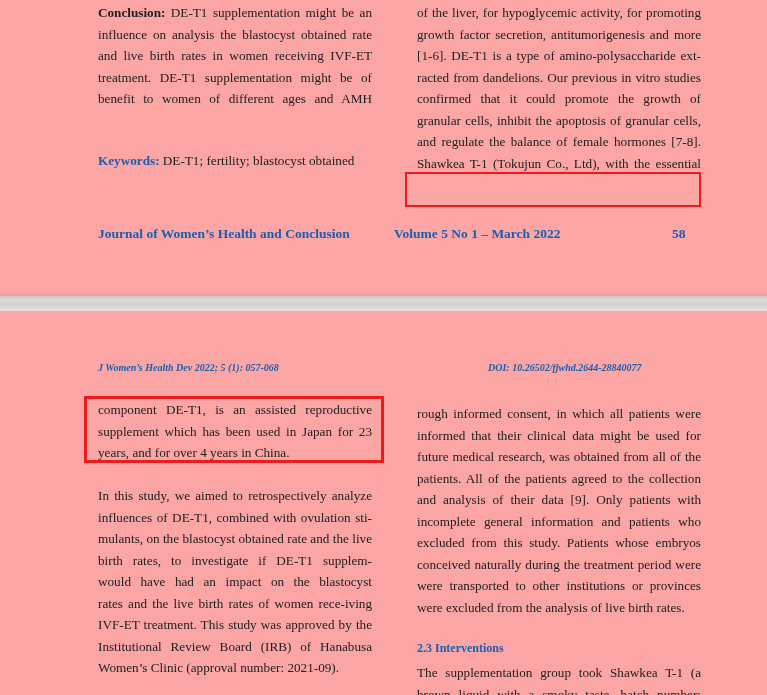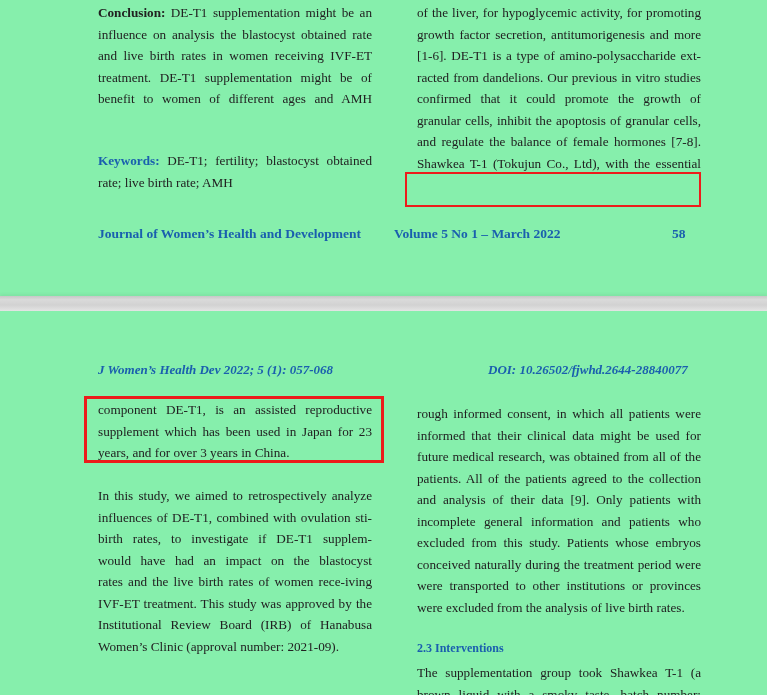--- a/index.html
+++ b/index.html
@@ -2,36 +2,36 @@
 <html style="--blue: #1a5fae; --red: #ed1b1b; --ink: #212121;"><head>
 <meta charset="utf-8">
 <style>
   * { margin:0; padding:0; box-sizing:border-box; }
   html,body { background:#ffffff; }
   body {
     width:767px; height:695px; position:relative; overflow:hidden;
     font-family:"Liberation Serif", serif; color:var(--ink,#212121);
   }
   .abs { position:absolute; }
-  .page { position:absolute; left:0; width:767px; background:#86efac; }
+  .page { position:absolute; left:0; width:767px; background:#fca5a5; }
   #page1 { top:0; height:296px; }
   #page2 { top:311px; height:384px; }
   .col { font-size:13.2px; line-height:21.5px; }
   .tline {
     text-align:justify; text-align-last:justify;
     height:21.5px; overflow:hidden; white-space:normal;
   }
   .pend .tline:last-child { text-align-last:left; }
   .lead { font-weight:bold; }
   .lead.blue { color:var(--blue,#1a5fae); }
   .meta {
     position:absolute; font-weight:bold; font-size:13.5px;
     color:var(--blue,#1a5fae); white-space:nowrap;
   }
-  .meta.italic { font-style:italic; font-size:13px; }
+  .meta.italic { font-style:italic; font-size:10px; }
   .redbox {
     position:absolute; border:2px solid var(--red,#ed1b1b);
     background:transparent; pointer-events:none;
   }
   .redbox.thick { border-width:3px; }
   .section-heading {
     position:absolute; font-weight:bold; font-size:12px;
     color:var(--blue,#1a5fae); white-space:nowrap;
   }
   #separator {
@@ -48,63 +48,63 @@
   <div class="abs col pend" style="left:98px; top:2px; width:274px;">
       <div class="tline"><span class="lead">Conclusion:</span> DE-T1 supplementation might be an</div>
       <div class="tline">influence on analysis the blastocyst obtained rate</div>
       <div class="tline">and live birth rates in women receiving IVF-ET</div>
       <div class="tline">treatment. DE-T1 supplementation might be of</div>
       <div class="tline">benefit to women of different ages and AMH levels.</div>
     </div>
 
   <div class="abs col pend" style="left:98px; top:134px; width:274px;margin-top:16px;">
       <div class="tline"><span class="lead blue">Keywords:</span> DE-T1; fertility; blastocyst obtained</div>
-      <div class="tline">rate; live birth rate; AMH</div>
     </div>
 
   <div class="abs col" style="left:417px; top:2px; width:284px;">
       <div class="tline">of the liver, for hypoglycemic activity, for promoting</div>
       <div class="tline">growth factor secretion, antitumorigenesis and more</div>
       <div class="tline">[1-6]. DE-T1 is a type of amino-polysaccharide ext-</div>
       <div class="tline">racted from dandelions. Our previous in vitro studies</div>
       <div class="tline">confirmed that it could promote the growth of</div>
       <div class="tline">granular cells, inhibit the apoptosis of granular cells,</div>
       <div class="tline">and regulate the balance of female hormones [7-8].</div>
       <div class="tline">Shawkea T-1 (Tokujun Co., Ltd), with the essential</div>
     </div>
 
   <div class="redbox" style="left:405px; top:172px; width:296px; height:35px;"></div>
 
   <div>
-    <span class="meta" style="left:98px; top:226px;">Journal of Women’s Health and Development</span>
+    <span class="meta" style="left:98px; top:226px;">Journal of Women’s Health and Conclusion</span>
     <span class="meta" style="left:394px; top:226px;">Volume 5 No 1 – March 2022</span>
     <span class="meta" style="left:672px; top:226px;">58</span>
   </div>
 </div>
 
 <div id="separator"></div>
 
 <div class="page" id="page2">
 
   <div>
     <span class="meta italic" style="left:98px; top:51px;">J Women’s Health Dev 2022; 5 (1): 057-068</span>
     <span class="meta italic" style="left:488px; top:51px;">DOI: 10.26502/fjwhd.2644-28840077</span>
   </div>
 
   <div class="redbox thick" style="left:84px; top:85px; width:300px; height:67px;"></div>
 
   <div class="abs col pend" style="left:98px; top:88px; width:274px;">
       <div class="tline">component DE-T1, is an assisted reproductive</div>
       <div class="tline">supplement which has been used in Japan for 23</div>
-      <div class="tline">years, and for over 3 years in China.</div>
+      <div class="tline">years, and for over 4 years in China.</div>
     </div>
 
   <div class="abs col pend" style="left:98px; top:174px; width:274px;">
       <div class="tline">In this study, we aimed to retrospectively analyze the</div>
       <div class="tline">influences of DE-T1, combined with ovulation sti-</div>
+      <div class="tline">mulants, on the blastocyst obtained rate and the live</div>
       <div class="tline">birth rates, to investigate if DE-T1 supplem-entation</div>
       <div class="tline">would have had an impact on the blastocyst obtained</div>
       <div class="tline">rates and the live birth rates of women rece-iving</div>
       <div class="tline">IVF-ET treatment. This study was approved by the</div>
       <div class="tline">Institutional Review Board (IRB) of Hanabusa</div>
       <div class="tline">Women’s Clinic (approval number: 2021-09).</div>
     </div>
 
   <div class="abs col pend" style="left:417px; top:92px; width:284px;">
       <div class="tline">rough informed consent, in which all patients were</div>

